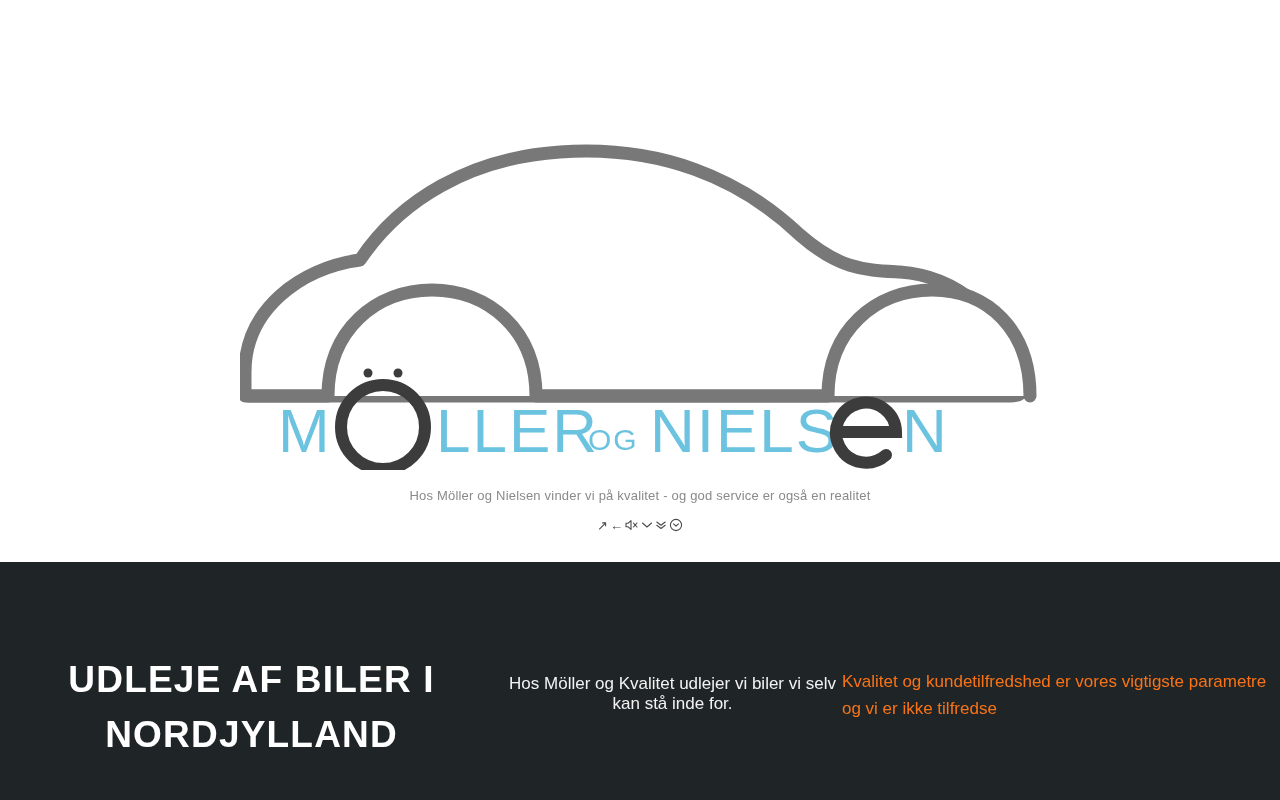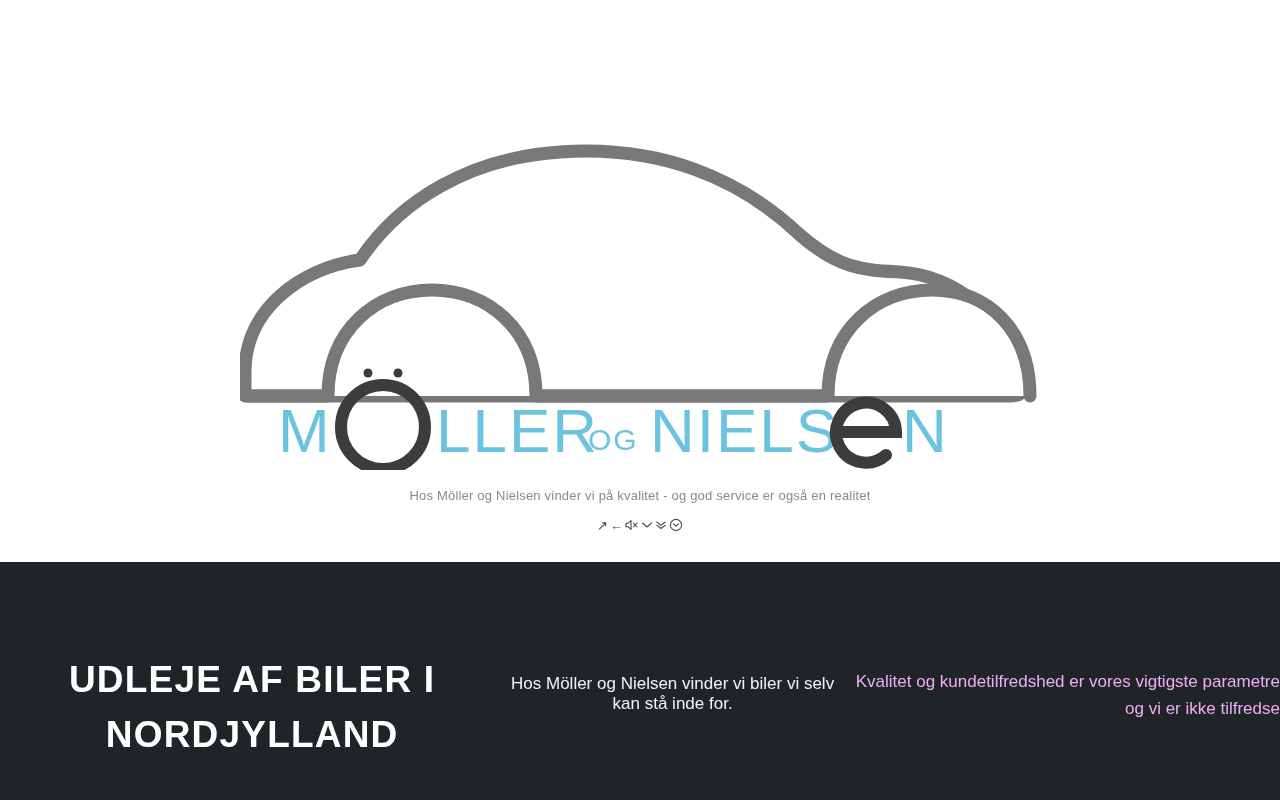--- a/index.html
+++ b/index.html
@@ -88,22 +88,22 @@
     margin-top: 24px;
     font-size: 17px;
     color: #f2f2f2;
     text-align: center;
     font-weight: 400;
   }
 
   .dark .lead2 {
     margin-top: 26px;
     font-size: 17px;
-    color: #f0abfc;
-    text-align: right;
+    color: #f97316;
+    text-align: left;
     line-height: 1.6;
     max-width: 820px;
   }
 </style>
 </head>
 <body>
 
 <div class="page">
 
   <div class="hero">
@@ -161,17 +161,17 @@
           <circle cx="7" cy="7" r="5.6" fill="none" stroke="#4a4a4a" stroke-width="1.1"></circle>
           <path d="M4.6 5.9 L7 8.2 L9.4 5.9" fill="none" stroke="#4a4a4a" stroke-width="1.1" stroke-linecap="round" stroke-linejoin="round"></path>
         </svg>
       </span>
     </div>
 
   </div>
 
   <div class="dark">
     <h1>UDLEJE AF BILER I NORDJYLLAND</h1>
-    <p class="lead">Hos Möller og Nielsen vinder vi biler vi selv kan stå inde for.</p>
+    <p class="lead">Hos Möller og Kvalitet udlejer vi biler vi selv kan stå inde for.</p>
     <p class="lead2">Kvalitet og kundetilfredshed er vores vigtigste parametre og vi er ikke tilfredse</p>
   </div>
 
 </div>
 
 </body></html>

